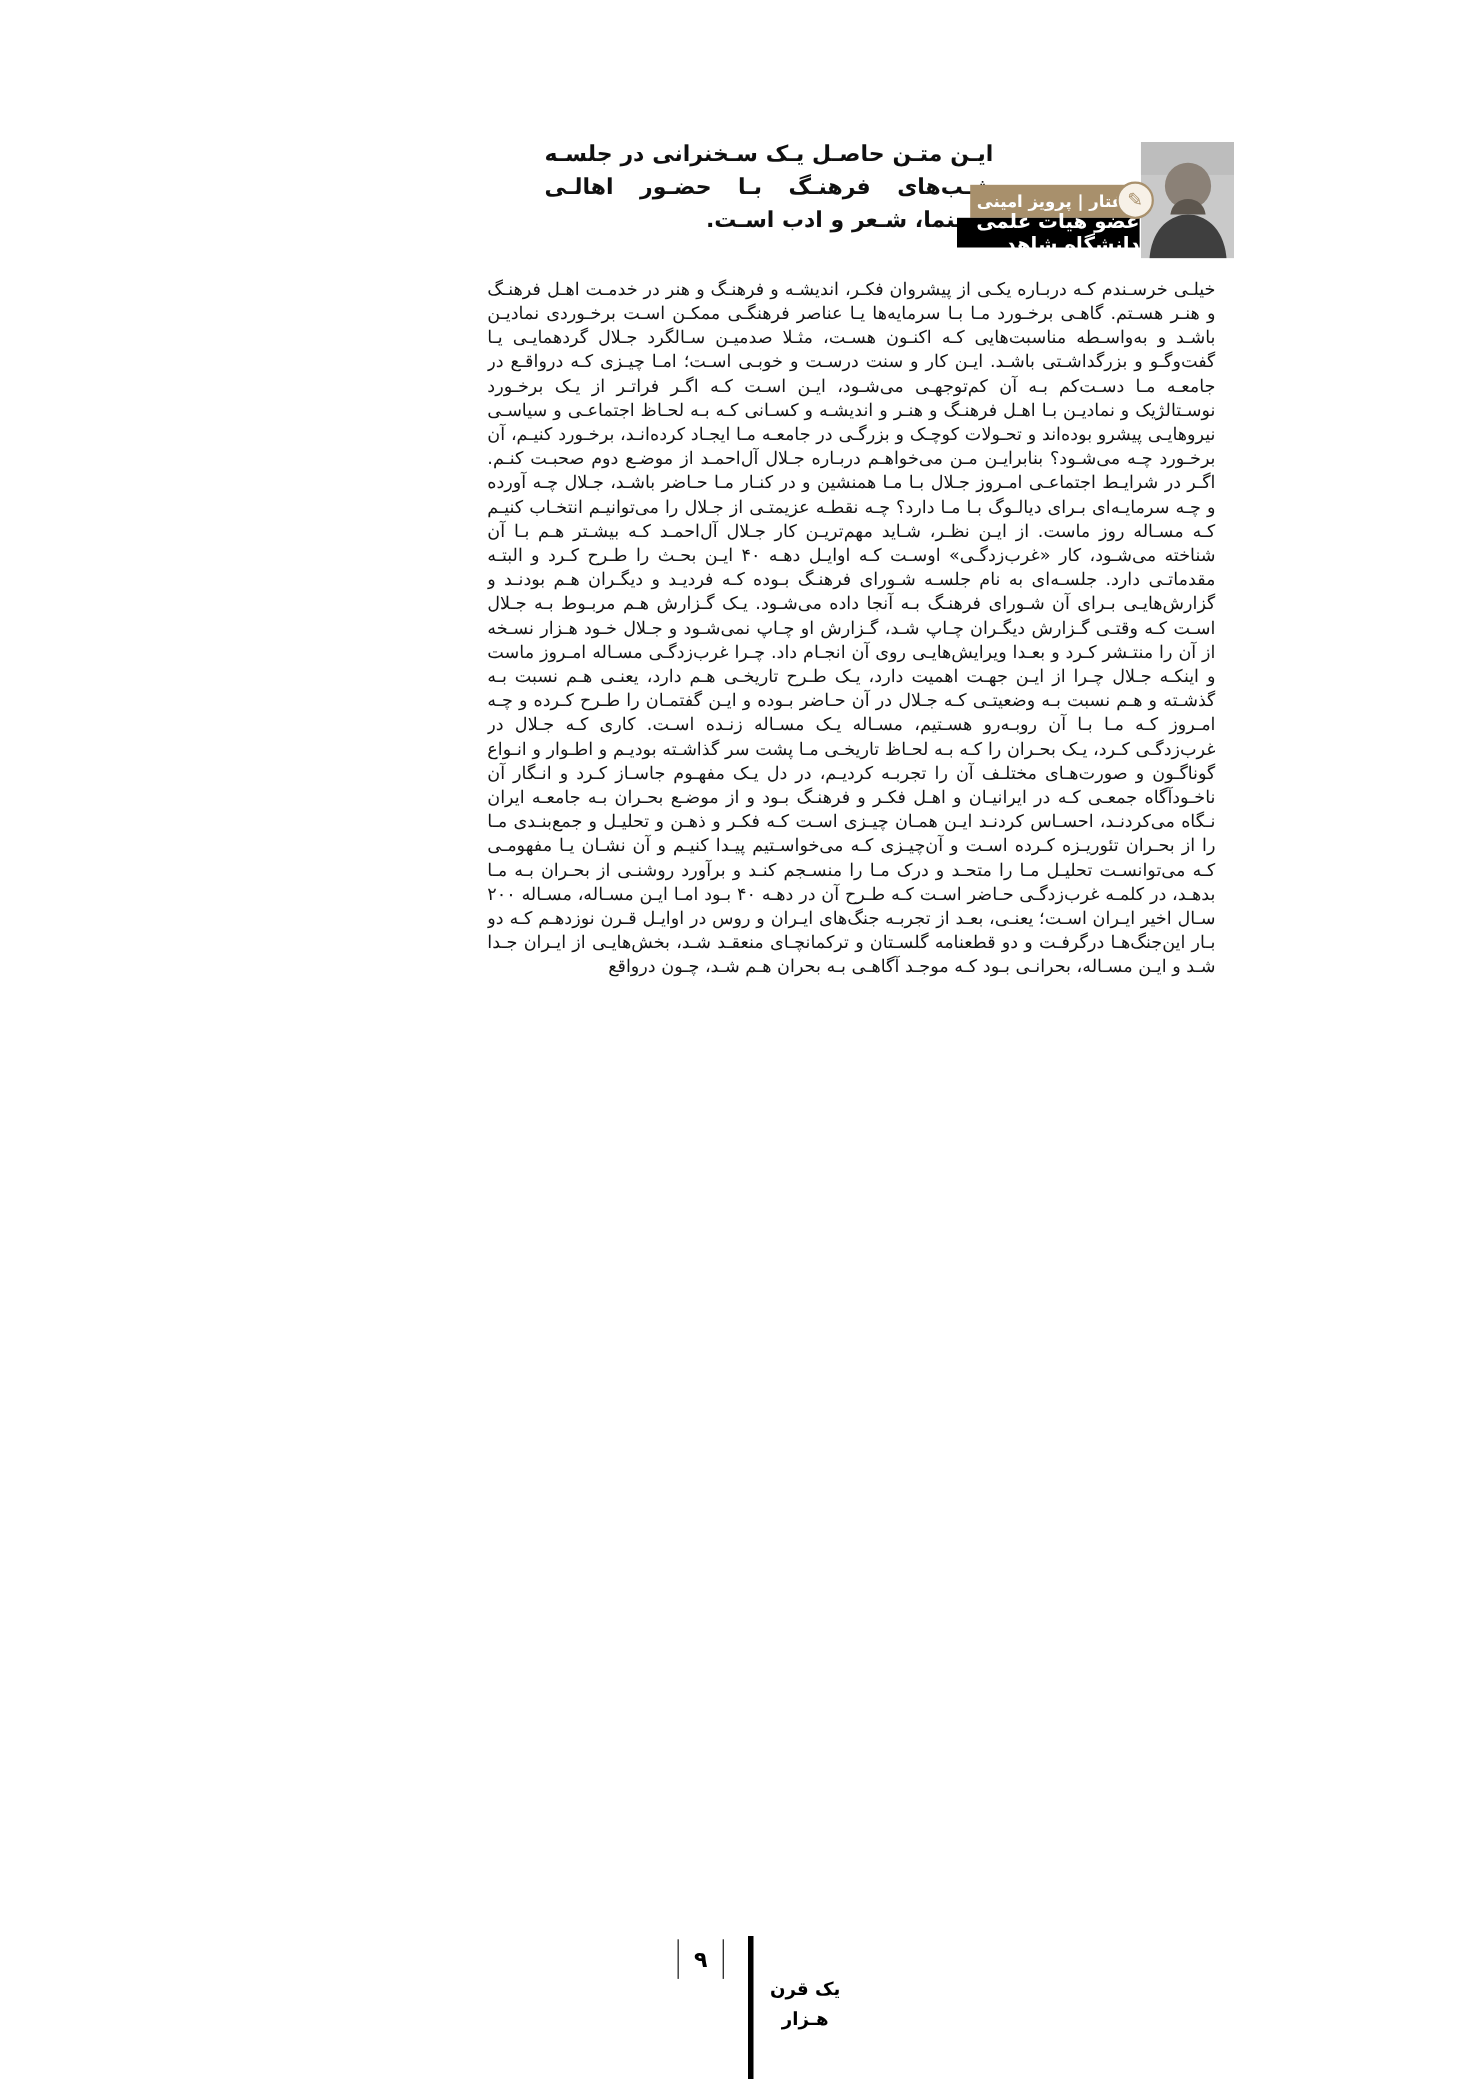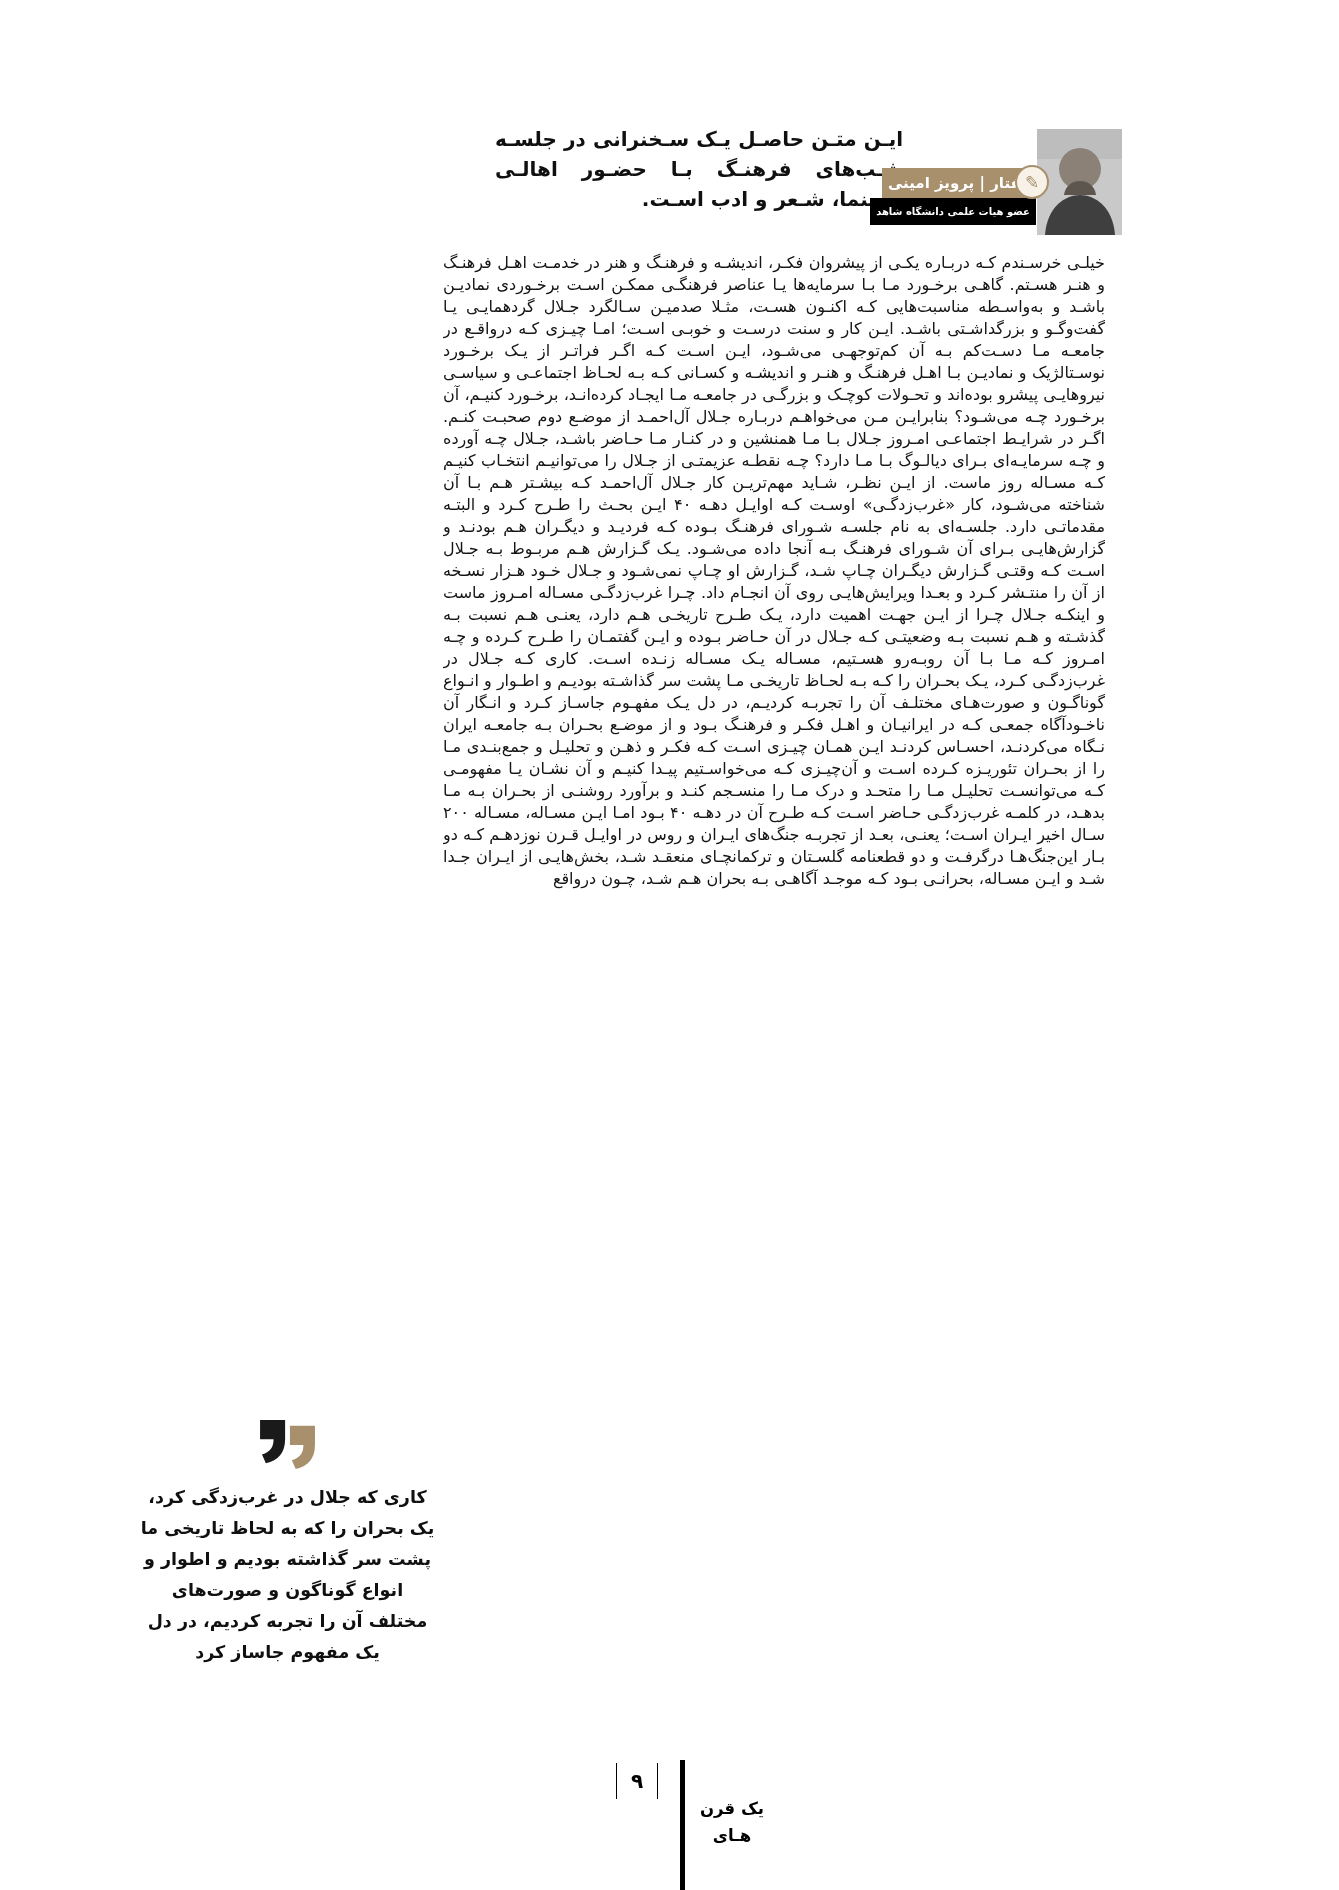--- a/index.html
+++ b/index.html
@@ -56,21 +56,21 @@
     z-index: 1;
   }
   .byline-role {
     position: absolute;
     top: 198px;
     right: 303px;
     width: 166px;
     height: 27px;
     background: #000000;
     color: #ffffff;
-    font-size: 10px;
+    font-size: 18px;
     font-weight: bold;
     display: flex;
     align-items: center;
     justify-content: center;
     z-index: 1;
   }
   .pen-badge {
     position: absolute;
     top: 165px;
     right: 290px;
@@ -174,30 +174,21 @@
       <path d="M8,106 C10,78 28,66 43,66 C58,66 76,78 78,106 Z" fill="#3f3f3f"></path>
     </svg>
   </div>
 
   <div class="byline-author">گفتار | پرویز امینی</div>
   <div class="byline-role">عضو هیات علمی دانشگاه شاهد</div>
   <div class="pen-badge">✎</div>
 
   <article class="body-text">خیلـی خرسـندم کـه دربـاره یکـی از پیشروان فکـر، اندیشـه و فرهنـگ و هنر در خدمـت اهـل فرهنـگ و هنـر هسـتم. گاهـی برخـورد مـا بـا سرمایه‌ها یـا عناصر فرهنگـی ممکـن اسـت برخـوردی نمادیـن باشـد و به‌واسـطه مناسبت‌هایی کـه اکنـون هسـت، مثـلا صدمیـن سـالگرد جـلال گردهمایـی یـا گفت‌وگـو و بزرگداشـتی باشـد. ایـن کار و سنت درسـت و خوبـی اسـت؛ امـا چیـزی کـه درواقـع در جامعـه مـا دسـت‌کم بـه آن کم‌توجهـی می‌شـود، ایـن اسـت کـه اگـر فراتـر از یـک برخـورد نوسـتالژیک و نمادیـن بـا اهـل فرهنـگ و هنـر و اندیشـه و کسـانی کـه بـه لحـاظ اجتماعـی و سیاسـی نیروهایـی پیشرو بوده‌اند و تحـولات کوچـک و بزرگـی در جامعـه مـا ایجـاد کرده‌انـد، برخـورد کنیـم، آن برخـورد چـه می‌شـود؟ بنابرایـن مـن می‌خواهـم دربـاره جـلال آل‌احمـد از موضـع دوم صحبـت کنـم. اگـر در شرایـط اجتماعـی امـروز جـلال بـا مـا همنشین و در کنـار مـا حـاضر باشـد، جـلال چـه آورده و چـه سرمایـه‌ای بـرای دیالـوگ بـا مـا دارد؟ چـه نقطـه عزیمتـی از جـلال را می‌توانیـم انتخـاب کنیـم کـه مسـاله روز ماست. از ایـن نظـر، شـاید مهم‌تریـن کار جـلال آل‌احمـد کـه بیشـتر هـم بـا آن شناخته می‌شـود، کار «غرب‌زدگـی» اوسـت کـه اوایـل دهـه ۴۰ ایـن بحـث را طـرح کـرد و البتـه مقدماتـی دارد. جلسـه‌ای به نام جلسـه شـورای فرهنـگ بـوده کـه فردیـد و دیگـران هـم بودنـد و گزارش‌هایـی بـرای آن شـورای فرهنـگ بـه آنجا داده می‌شـود. یـک گـزارش هـم مربـوط بـه جـلال اسـت کـه وقتـی گـزارش دیگـران چـاپ شـد، گـزارش او چـاپ نمی‌شـود و جـلال خـود هـزار نسـخه از آن را منتـشر کـرد و بعـدا ویرایش‌هایـی روی آن انجـام داد. چـرا غرب‌زدگـی مسـاله امـروز ماست و اینکـه جـلال چـرا از ایـن جهـت اهمیت دارد، یـک طـرح تاریخـی هـم دارد، یعنـی هـم نسبت بـه گذشـته و هـم نسبت بـه وضعیتـی کـه جـلال در آن حـاضر بـوده و ایـن گفتمـان را طـرح کـرده و چـه امـروز کـه مـا بـا آن روبـه‌رو هسـتیم، مسـاله یـک مسـاله زنـده اسـت. کاری کـه جـلال در غرب‌زدگـی کـرد، یـک بحـران را کـه بـه لحـاظ تاریخـی مـا پشت سر گذاشـته بودیـم و اطـوار و انـواع گوناگـون و صورت‌هـای مختلـف آن را تجربـه کردیـم، در دل یـک مفهـوم جاسـاز کـرد و انـگار آن ناخـودآگاه جمعـی کـه در ایرانیـان و اهـل فکـر و فرهنـگ بـود و از موضـع بحـران بـه جامعـه ایران نـگاه می‌کردنـد، احسـاس کردنـد ایـن همـان چیـزی اسـت کـه فکـر و ذهـن و تحلیـل و جمع‌بنـدی مـا را از بحـران تئوریـزه کـرده اسـت و آن‌چیـزی کـه می‌خواسـتیم پیـدا کنیـم و آن نشـان یـا مفهومـی کـه می‌توانسـت تحلیـل مـا را متحـد و درک مـا را منسـجم کنـد و برآورد روشنـی از بحـران بـه مـا بدهـد، در کلمـه غرب‌زدگـی حـاضر اسـت کـه طـرح آن در دهـه ۴۰ بـود امـا ایـن مسـاله، مسـاله ۲۰۰ سـال اخیر ایـران اسـت؛ یعنـی، بعـد از تجربـه جنگ‌های ایـران و روس در اوایـل قـرن نوزدهـم کـه دو بـار این‌جنگ‌هـا درگرفـت و دو قطعنامه گلسـتان و ترکمانچـای منعقـد شـد، بخش‌هایـی از ایـران جـدا شـد و ایـن مسـاله، بحرانـی بـود کـه موجـد آگاهـی بـه بحران هـم شـد، چـون درواقع</article>
 
-  <aside class="pull-quote">
-    <span class="quote-icon">
-      <svg viewBox="0 0 64 54">
-        <path d="M3 2 h26 v20 c0 14 -7 22 -20 25 l-4 -9 c9 -3 12 -8 12 -16 h-14 Z" fill="#1a1a1a"></path>
-        <path d="M34 8 h26 v20 c0 14 -7 22 -20 25 l-4 -9 c9 -3 12 -8 12 -16 h-14 Z" fill="#a8906c"></path>
-      </svg>
-    </span>
-    <p class="quote-text">کاری که جلال در غرب‌زدگی کرد، یک بحران را که به لحاظ تاریخی ما پشت سر گذاشته بودیم و اطوار و انواع گوناگون و صورت‌های مختلف آن را تجربه کردیم، در دل یک مفهوم جاساز کرد</p>
-  </aside>
 
   <div class="page-number">۹</div>
   <div class="footer-bar"></div>
   <div class="magazine-title">
     <div>یک قرن</div>
-    <div>هـای</div>
+    <div>هـزار</div>
   </div>
 
 </div>
 
 </body></html>

